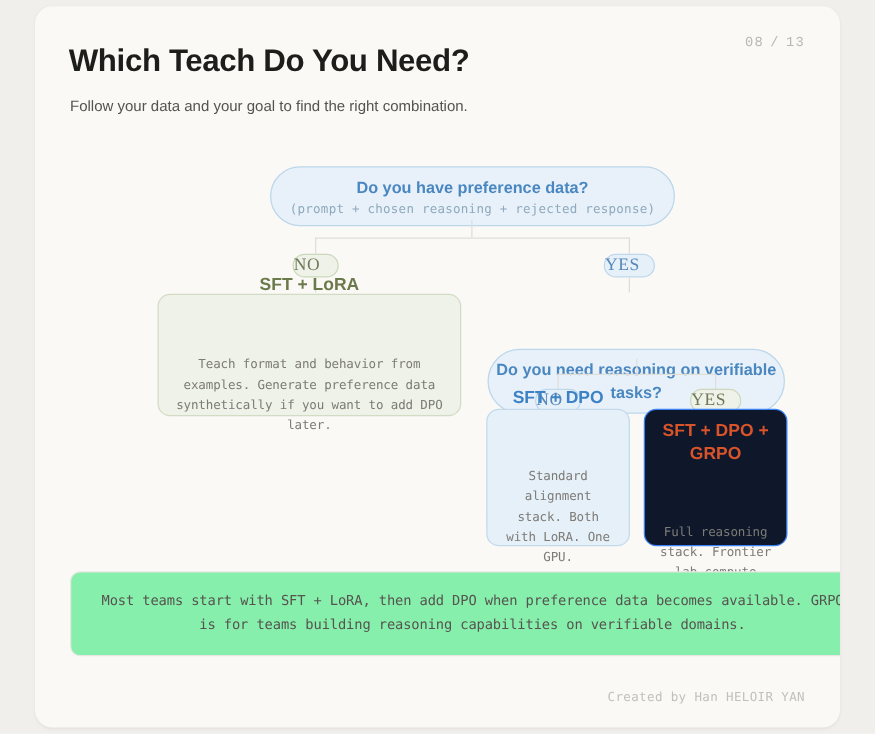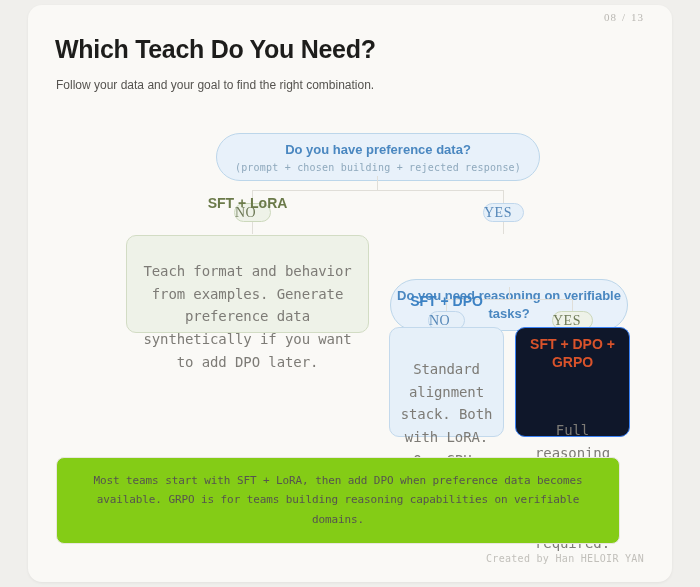--- a/index.html
+++ b/index.html
@@ -20,22 +20,22 @@
     width: 644px;
     height: 577px;
     background: #faf9f6;
     border-radius: 14px;
     box-shadow: 0 1px 3px rgba(0,0,0,0.06);
     overflow: hidden;
   }
   .pagenum {
     position: absolute;
     right: 28px;
-    top: 6px;
-    font-family: Liberation Serif, serif;
+    top: 24px;
+    font-family: Liberation Mono, monospace;
     font-size: 11px;
     color: #b9b7b2;
     letter-spacing: 1px;
   }
   .pagenum span { display: inline-block; }
   .pagenum .sep { margin: 0 5px; }
 
   h1.title {
     position: absolute;
     left: 27px;
@@ -102,21 +102,21 @@
     gap: 41px;
   }
   .leaf .l-title {
     font-size: 14px;
     font-weight: bold;
     line-height: 1.25;
     margin-bottom: 7px;
   }
   .leaf .l-body {
     font-family: "DejaVu Sans Mono", "Liberation Mono", monospace;
-    font-size: 14px;
+    font-size: 10px;
     line-height: 1.62;
     color: #7d7b76;
     letter-spacing: -0.1px;
   }
 
   .leaf-green { background: #eef2e8; border: 1px solid #d2dcc4; }
   .leaf-green .l-title { color: #6b7a4a; }
   .leaf-blue  { background: #e6f0f9; border: 1px solid #c3d9ec; }
   .leaf-blue .l-title { color: #3c82c4; }
   .leaf-red   { background: #0f172a; border: 1px solid #3b82f6; justify-content: space-between; }
@@ -143,25 +143,25 @@
     background: #e0ded8;
   }
   .ln-v { width: 1px; }
   .ln-h { height: 1px; }
 
   
   .note {
     position: absolute;
     left: 28px;
     top: 452px;
-    width: 564px;
+    width: 644px;
     box-sizing: border-box;
     border: 1px solid #e8e6e0;
     border-radius: 8px;
-    background: #84cc16;
+    background: #86efac;
     padding: 13px 22px 14px;
     font-family: "DejaVu Sans Mono", "Liberation Mono", monospace;
     font-size: 11px;
     line-height: 1.75;
     color: #56544f;
     text-align: center;
     letter-spacing: -0.1px;
   }
   .credit {
     position: absolute;
@@ -182,21 +182,21 @@
     <span>08</span><span class="sep">/</span><span>13</span>
   </div>
 
   <h1 class="title">Which Teach Do You Need?</h1>
   <div class="subtitle">Follow your data and your goal to find the right combination.</div>
 
   <div class="flow">
 
     <div class="node decision" style="left:188px; top:28px; width:324px; height:48px;">
       <div class="d-title">Do you have preference data?</div>
-      <div class="d-sub">(prompt + chosen building + rejected response)</div>
+      <div class="d-sub">(prompt + chosen reasoning + rejected response)</div>
     </div>
 
     <div class="ln ln-v" style="left:349px; top:71px; height:14px;"></div>
     <div class="ln ln-h" style="left:224px; top:85px; width:252px;"></div>
     <div class="ln ln-v" style="left:224px; top:85px; height:13px;"></div>
     <div class="ln ln-v" style="left:475px; top:85px; height:13px;"></div>
 
     <div class="badge badge-green" style="left:206px; top:98px; width:37px;">
       <span>NO</span>
     </div>

